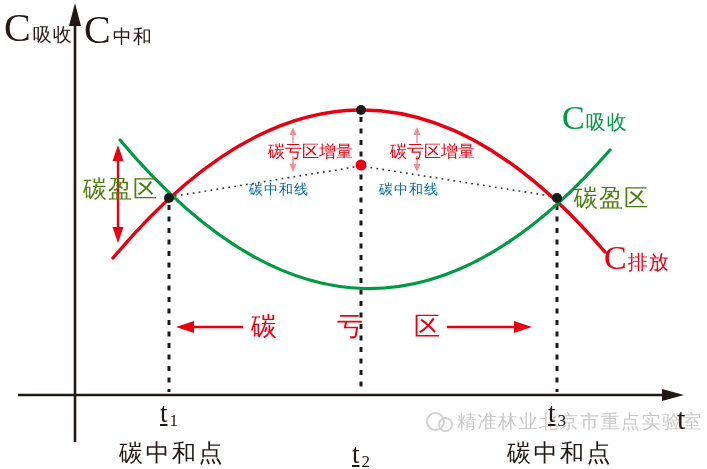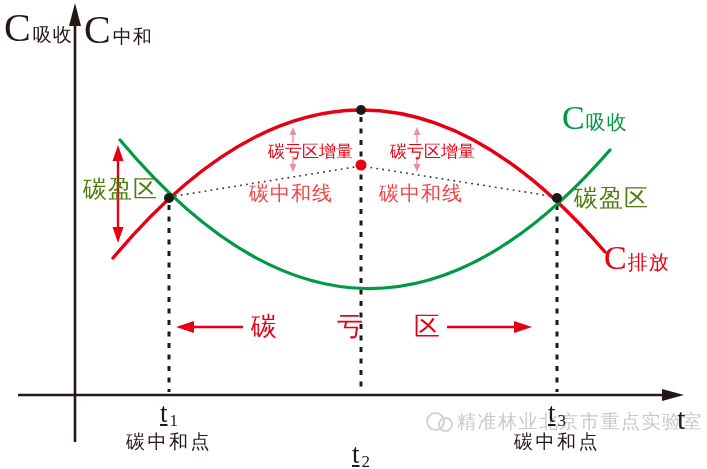--- a/index.html
+++ b/index.html
@@ -11,25 +11,25 @@
   svg{position:absolute;left:0;top:0;}
   .biglabel{display:inline-flex;align-items:baseline;line-height:1;}
   .bigC{font-size:40px;line-height:1;}
   .smallcn{font-size:19px;margin-left:2px;letter-spacing:1px;}
   .green{color:#009944;}
   .red{color:#e60012;}
   .curveC{font-size:34px;line-height:1;}
   .curvecn{font-size:20px;margin-left:1px;letter-spacing:1px;}
   .surplus{font-size:24px;color:#4d7c0f;letter-spacing:1px;line-height:1.1;}
   .increment{font-size:17px;color:#e60012;letter-spacing:0px;line-height:1;}
-  .neutralline{font-size:20px;color:#ef4444;letter-spacing:1px;line-height:1;}
+  .neutralline{font-size:14px;color:#0369a1;letter-spacing:1px;line-height:1;}
   .deficitchar{font-size:26px;color:#e60012;line-height:1;}
   .tick{font-size:27px;line-height:1;width:40px;text-align:center;text-decoration:underline;}
   .tsub{font-size:17px;position:relative;top:4px;margin-left:2px;}
-  .ticklabel{font-size:19px;letter-spacing:2.5px;width:100px;text-align:center;line-height:1;}
+  .ticklabel{font-size:24px;letter-spacing:2.5px;width:100px;text-align:center;line-height:1;margin-top:9px;}
   .axis-t{font-size:30px;line-height:1;}
   .watermark{display:flex;align-items:center;color:#c9c9c9;font-size:19px;letter-spacing:1.5px;line-height:1;}
   .wm-circle{display:inline-block;width:15px;height:15px;border:2px solid #d2d2d2;border-radius:50%;}
   .wm-circle.small{width:11px;height:11px;margin-left:-7px;margin-top:6px;}
   .wm-text{margin-left:4px;}
 </style>
 </head>
 <body>
 
 <div class="stage">

